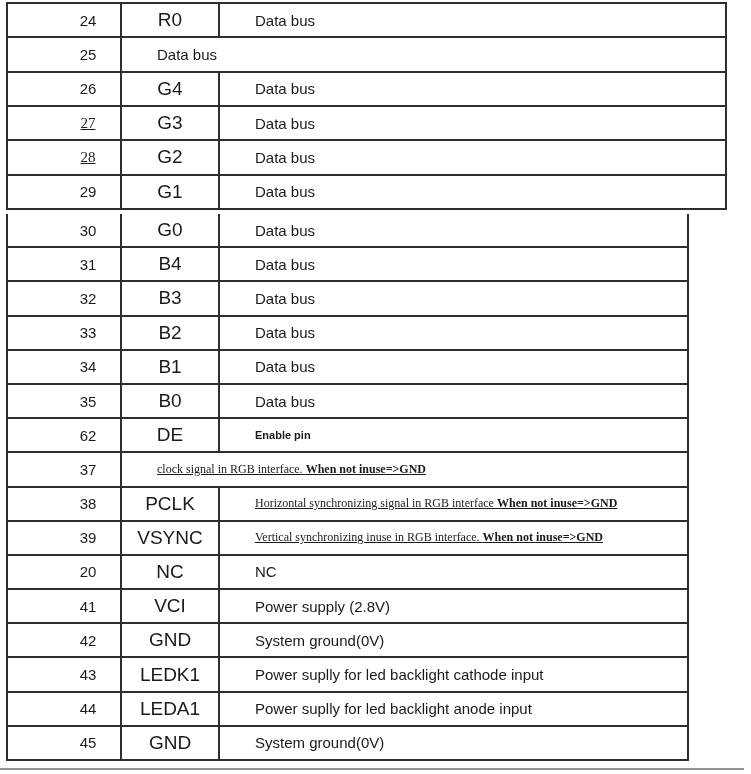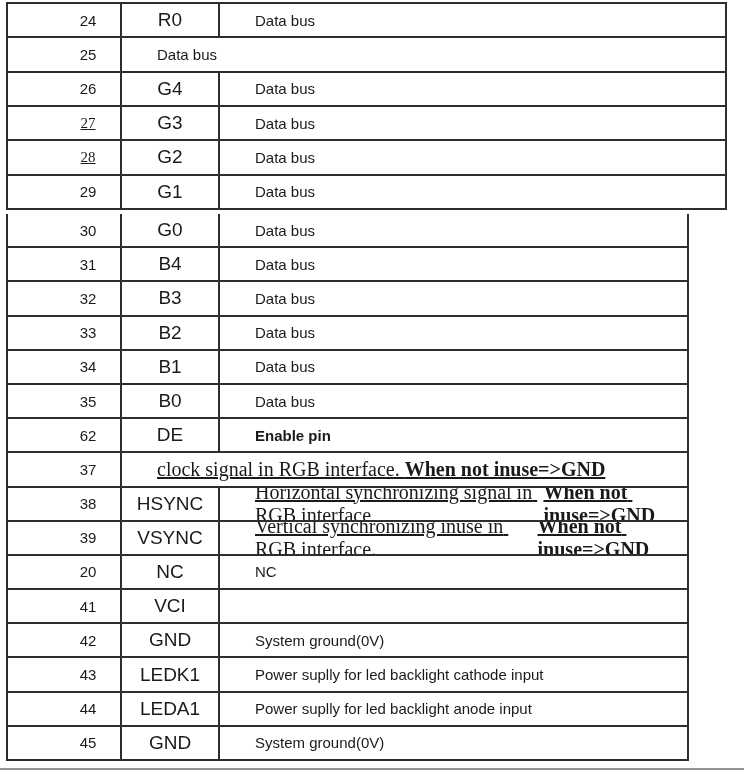--- a/index.html
+++ b/index.html
@@ -70,27 +70,27 @@
     margin-left: 32px;
   }
   .cell.desc span {
     white-space: pre-wrap;
   }
   .serif {
     font-family: "Liberation Serif", serif;
     text-decoration: underline;
   }
   .serif-size {
-    font-size: 20px;
+    font-size: 12px;
   }
   .bold {
     font-weight: bold;
   }
   .small {
-    font-size: 15px;
+    font-size: 11px;
   }
   .page-rule {
     position: absolute;
     left: 0;
     top: 768px;
     width: 744px;
     height: 2px;
     background: #929292;
   }
 </style>
@@ -193,21 +193,21 @@
     </div>
     <div class="row">
       <div class="cell pin">37</div>
       <div class="cell desc">
         <span class="serif serif-size ">clock signal in RGB interface. </span>
         <span class="serif serif-size bold ">When not inuse=&gt;GND</span>
       </div>
     </div>
     <div class="row">
       <div class="cell pin">38</div>
-      <div class="cell name">HSYNC</div>
+      <div class="cell name">PCLK</div>
       <div class="cell desc">
         <span class="serif serif-size ">Horizontal synchronizing signal in RGB interface </span>
         <span class="serif serif-size bold ">When not inuse=&gt;GND</span>
       </div>
     </div>
     <div class="row">
       <div class="cell pin">39</div>
       <div class="cell name">VSYNC</div>
       <div class="cell desc">
         <span class="serif serif-size ">Vertical synchronizing inuse in RGB interface. </span>
@@ -217,20 +217,23 @@
     <div class="row">
       <div class="cell pin">20</div>
       <div class="cell name">NC</div>
       <div class="cell desc">
         <span class="">NC</span>
       </div>
     </div>
     <div class="row">
       <div class="cell pin">41</div>
       <div class="cell name">VCI</div>
+      <div class="cell desc">
+        <span class="">Power supply (2.8V)</span>
+      </div>
     </div>
     <div class="row">
       <div class="cell pin">42</div>
       <div class="cell name">GND</div>
       <div class="cell desc">
         <span class="">System ground(0V)</span>
       </div>
     </div>
     <div class="row">
       <div class="cell pin">43</div>

